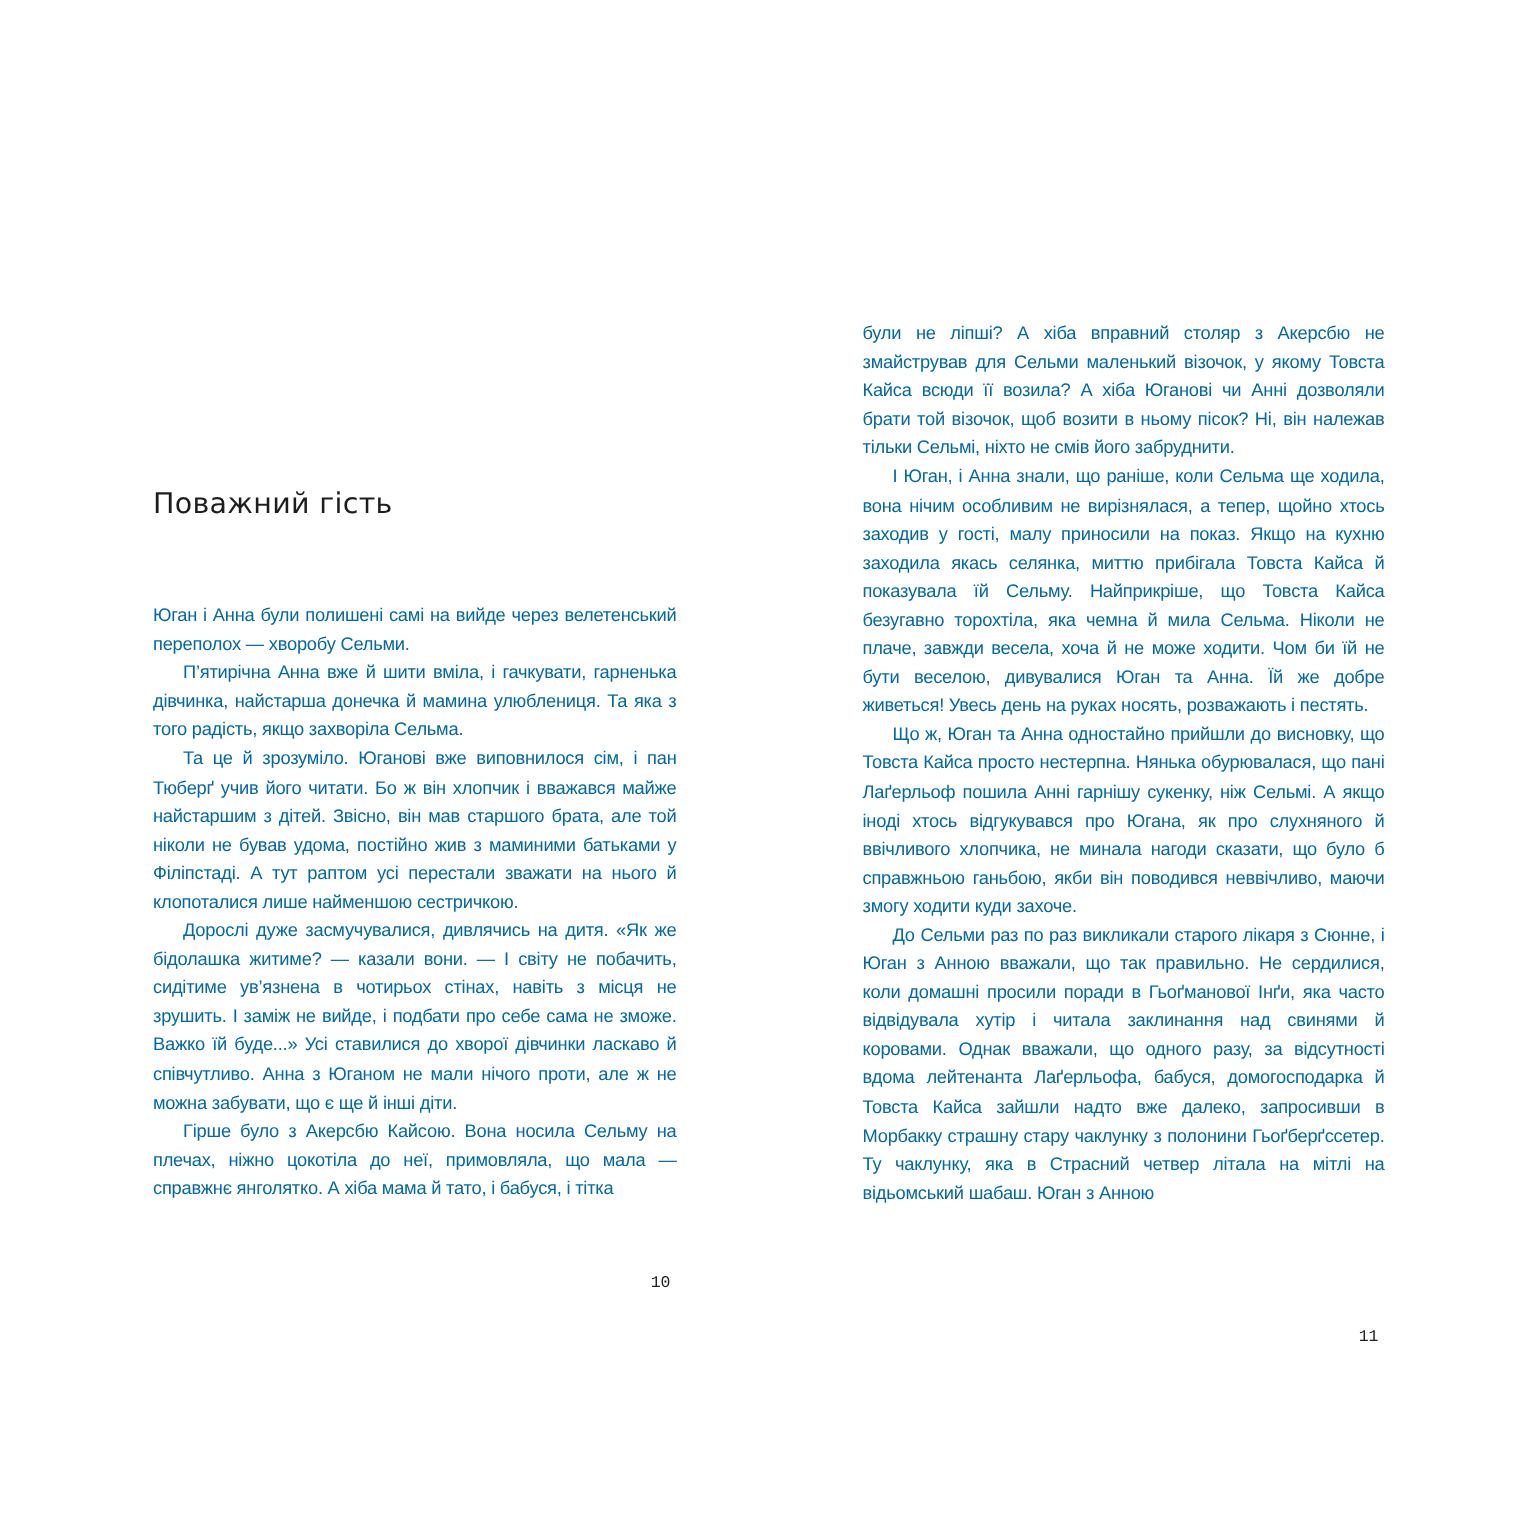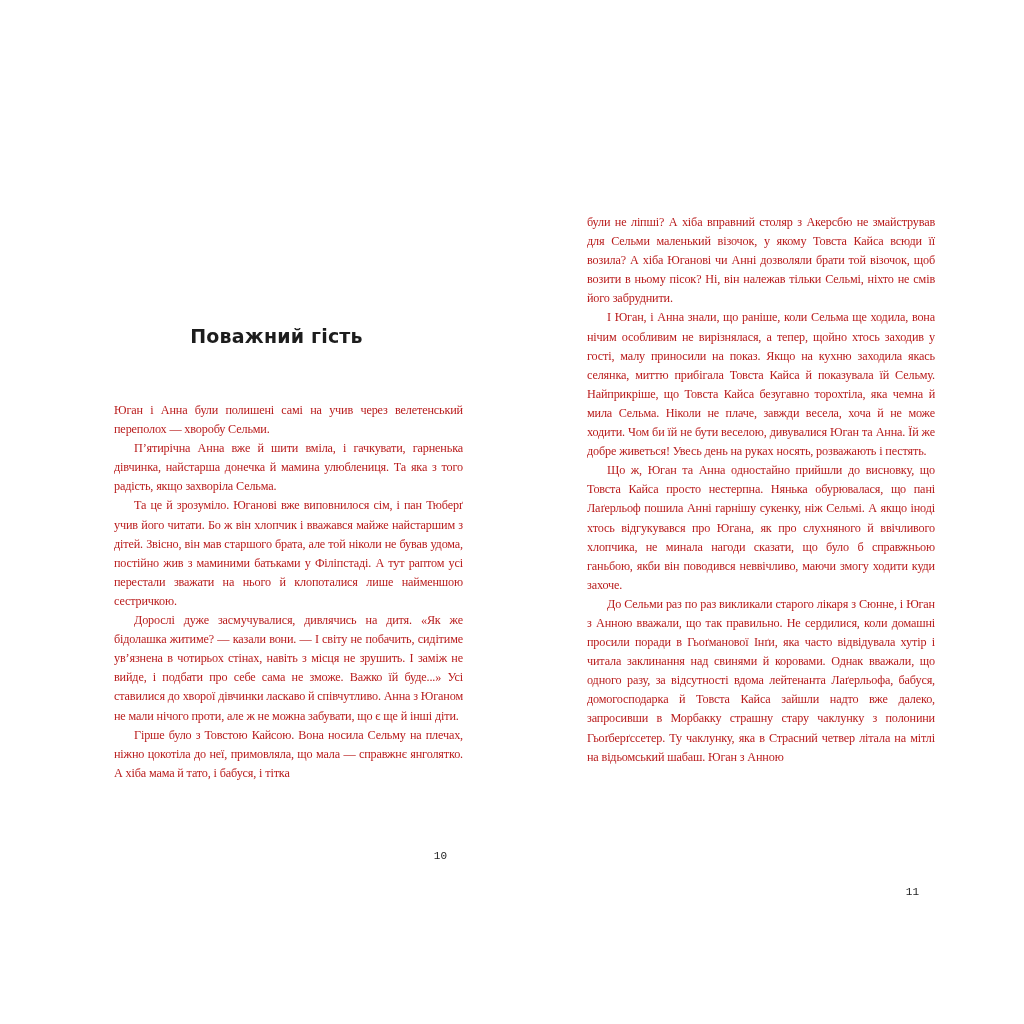--- a/index.html
+++ b/index.html
@@ -3,52 +3,52 @@
 <meta charset="utf-8">
 <style>
   html, body { margin: 0; padding: 0; background: #ffffff; }
   body { width: 1024px; height: 1024px; position: relative; overflow: hidden; }
   .spread { position: absolute; left: 0; top: 0; width: 1024px; height: 1024px; background: #ffffff; }
   .page { position: absolute; top: 0; height: 1024px; }
   .page-left { left: 102px; width: 349px; }
   .page-right { left: 575px; width: 348px; }
   .chapter-title {
     position: absolute; left: 0; width: 349px; top: 312px;
-    text-align: center; font-family: "DejaVu Sans", sans-serif;
-    font-size: 19px; font-weight: bold; color: #1d1d1d; letter-spacing: 0.2px;
+    font-family: "DejaVu Sans", sans-serif;
+    font-size: 19px; font-weight: normal; color: #1d1d1d; letter-spacing: 0.2px;
   }
   .text-block {
-    position: absolute; left: 12px; width: 100%;
-    font-family: Liberation Serif, serif; font-size: 12.2px; line-height: 19.1px;
-    color: #b91c1c; text-align: justify; letter-spacing: -0.15px;
+    position: absolute; left: 0; width: 100%;
+    font-family: Liberation Sans, sans-serif; font-size: 12.2px; line-height: 19.1px;
+    color: #0369a1; text-align: justify; letter-spacing: -0.15px;
   }
   .page-left .text-block { top: 401px; }
   .page-right .text-block { top: 213px; }
   .text-block p { margin: 0; text-indent: 0; }
   .text-block p.indent { text-indent: 20px; }
   .page-number {
     position: absolute; top: 850px; width: 100%; text-align: right;
     font-family: Liberation Mono, monospace; font-size: 11px; color: #222;
   }
   .page-left .page-number { left: -4px; }
   .page-right .page-number { left: -4px; margin-top: 36px; }
 </style>
 </head>
 <body>
 
 <div class="spread">
 
   <div class="page page-left">
     <h1 class="chapter-title">Поважний гість</h1>
     <div class="text-block">
-      <p>Юган і Анна були полишені самі на учив через велетенський переполох — хворобу Сельми.</p>
+      <p>Юган і Анна були полишені самі на вийде через велетенський переполох — хворобу Сельми.</p>
       <p class="indent">П’ятирічна Анна вже й шити вміла, і гачкувати, гарненька дівчинка, найстарша донечка й мамина улюблениця. Та яка з того радість, якщо захворіла Сельма.</p>
       <p class="indent">Та це й зрозуміло. Юганові вже виповнилося сім, і пан Тюберґ учив його читати. Бо ж він хлопчик і вважався майже найстаршим з дітей. Звісно, він мав старшого брата, але той ніколи не бував удома, постійно жив з маминими батьками у Філіпстаді. А тут раптом усі перестали зважати на нього й клопоталися лише найменшою сестричкою.</p>
       <p class="indent">Дорослі дуже засмучувалися, дивлячись на дитя. «Як же бідолашка житиме? — казали вони. — І світу не побачить, сидітиме ув’язнена в чотирьох стінах, навіть з місця не зрушить. І заміж не вийде, і подбати про себе сама не зможе. Важко їй буде...» Усі ставилися до хворої дівчинки ласкаво й співчутливо. Анна з Юганом не мали нічого проти, але ж не можна забувати, що є ще й інші діти.</p>
-      <p class="indent">Гірше було з Товстою Кайсою. Вона носила Сельму на плечах, ніжно цокотіла до неї, примовляла, що мала — справжнє янголятко. А хіба мама й тато, і бабуся, і тітка</p>
+      <p class="indent">Гірше було з Акерсбю Кайсою. Вона носила Сельму на плечах, ніжно цокотіла до неї, примовляла, що мала — справжнє янголятко. А хіба мама й тато, і бабуся, і тітка</p>
     </div>
     <div class="page-number">10</div>
   </div>
 
   <div class="page page-right">
     <div class="text-block">
       <p>були не ліпші? А хіба вправний столяр з Акерсбю не змайстрував для Сельми маленький візочок, у якому Товста Кайса всюди її возила? А хіба Юганові чи Анні дозволяли брати той візочок, щоб возити в ньому пісок? Ні, він належав тільки Сельмі, ніхто не смів його забруднити.</p>
       <p class="indent">І Юган, і Анна знали, що раніше, коли Сельма ще ходила, вона нічим особливим не вирізнялася, а тепер, щойно хтось заходив у гості, малу приносили на показ. Якщо на кухню заходила якась селянка, миттю прибігала Товста Кайса й показувала їй Сельму. Найприкріше, що Товста Кайса безугавно торохтіла, яка чемна й мила Сельма. Ніколи не плаче, завжди весела, хоча й не може ходити. Чом би їй не бути веселою, дивувалися Юган та Анна. Їй же добре живеться! Увесь день на руках носять, розважають і пестять.</p>
       <p class="indent">Що ж, Юган та Анна одностайно прийшли до висновку, що Товста Кайса просто нестерпна. Нянька обурювалася, що пані Лаґерльоф пошила Анні гарнішу сукенку, ніж Сельмі. А якщо іноді хтось відгукувався про Югана, як про слухняного й ввічливого хлопчика, не минала нагоди сказати, що було б справжньою ганьбою, якби він поводився неввічливо, маючи змогу ходити куди захоче.</p>
       <p class="indent">До Сельми раз по раз викликали старого лікаря з Сюнне, і Юган з Анною вважали, що так правильно. Не сердилися, коли домашні просили поради в Гьоґманової Інґи, яка часто відвідувала хутір і читала заклинання над свинями й коровами. Однак вважали, що одного разу, за відсутності вдома лейтенанта Лаґерльофа, бабуся, домогосподарка й Товста Кайса зайшли надто вже далеко, запросивши в Морбакку страшну стару чаклунку з полонини Гьоґберґссетер. Ту чаклунку, яка в Страсний четвер літала на мітлі на відьомський шабаш. Юган з Анною</p>

